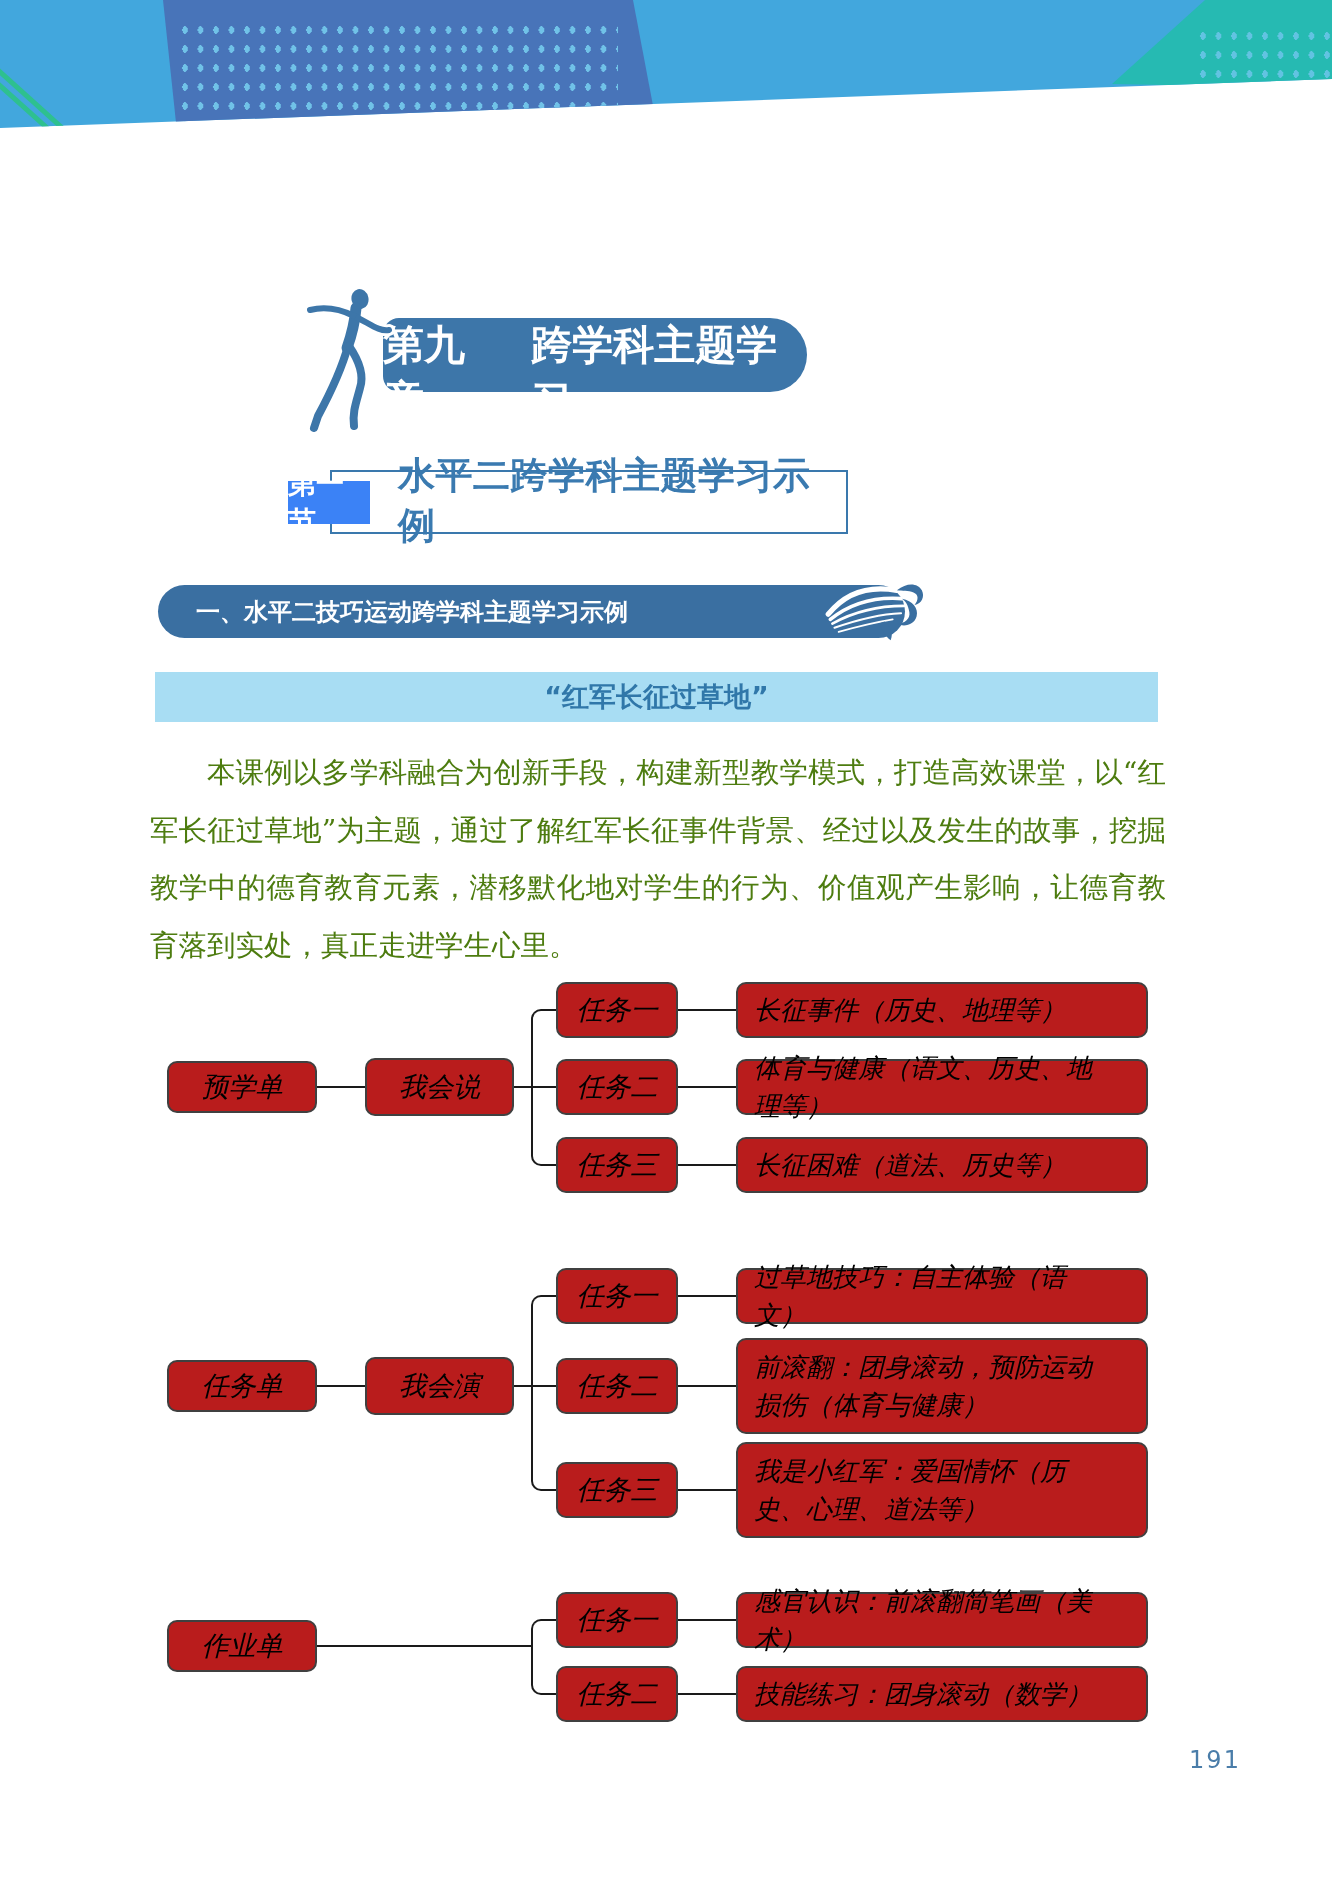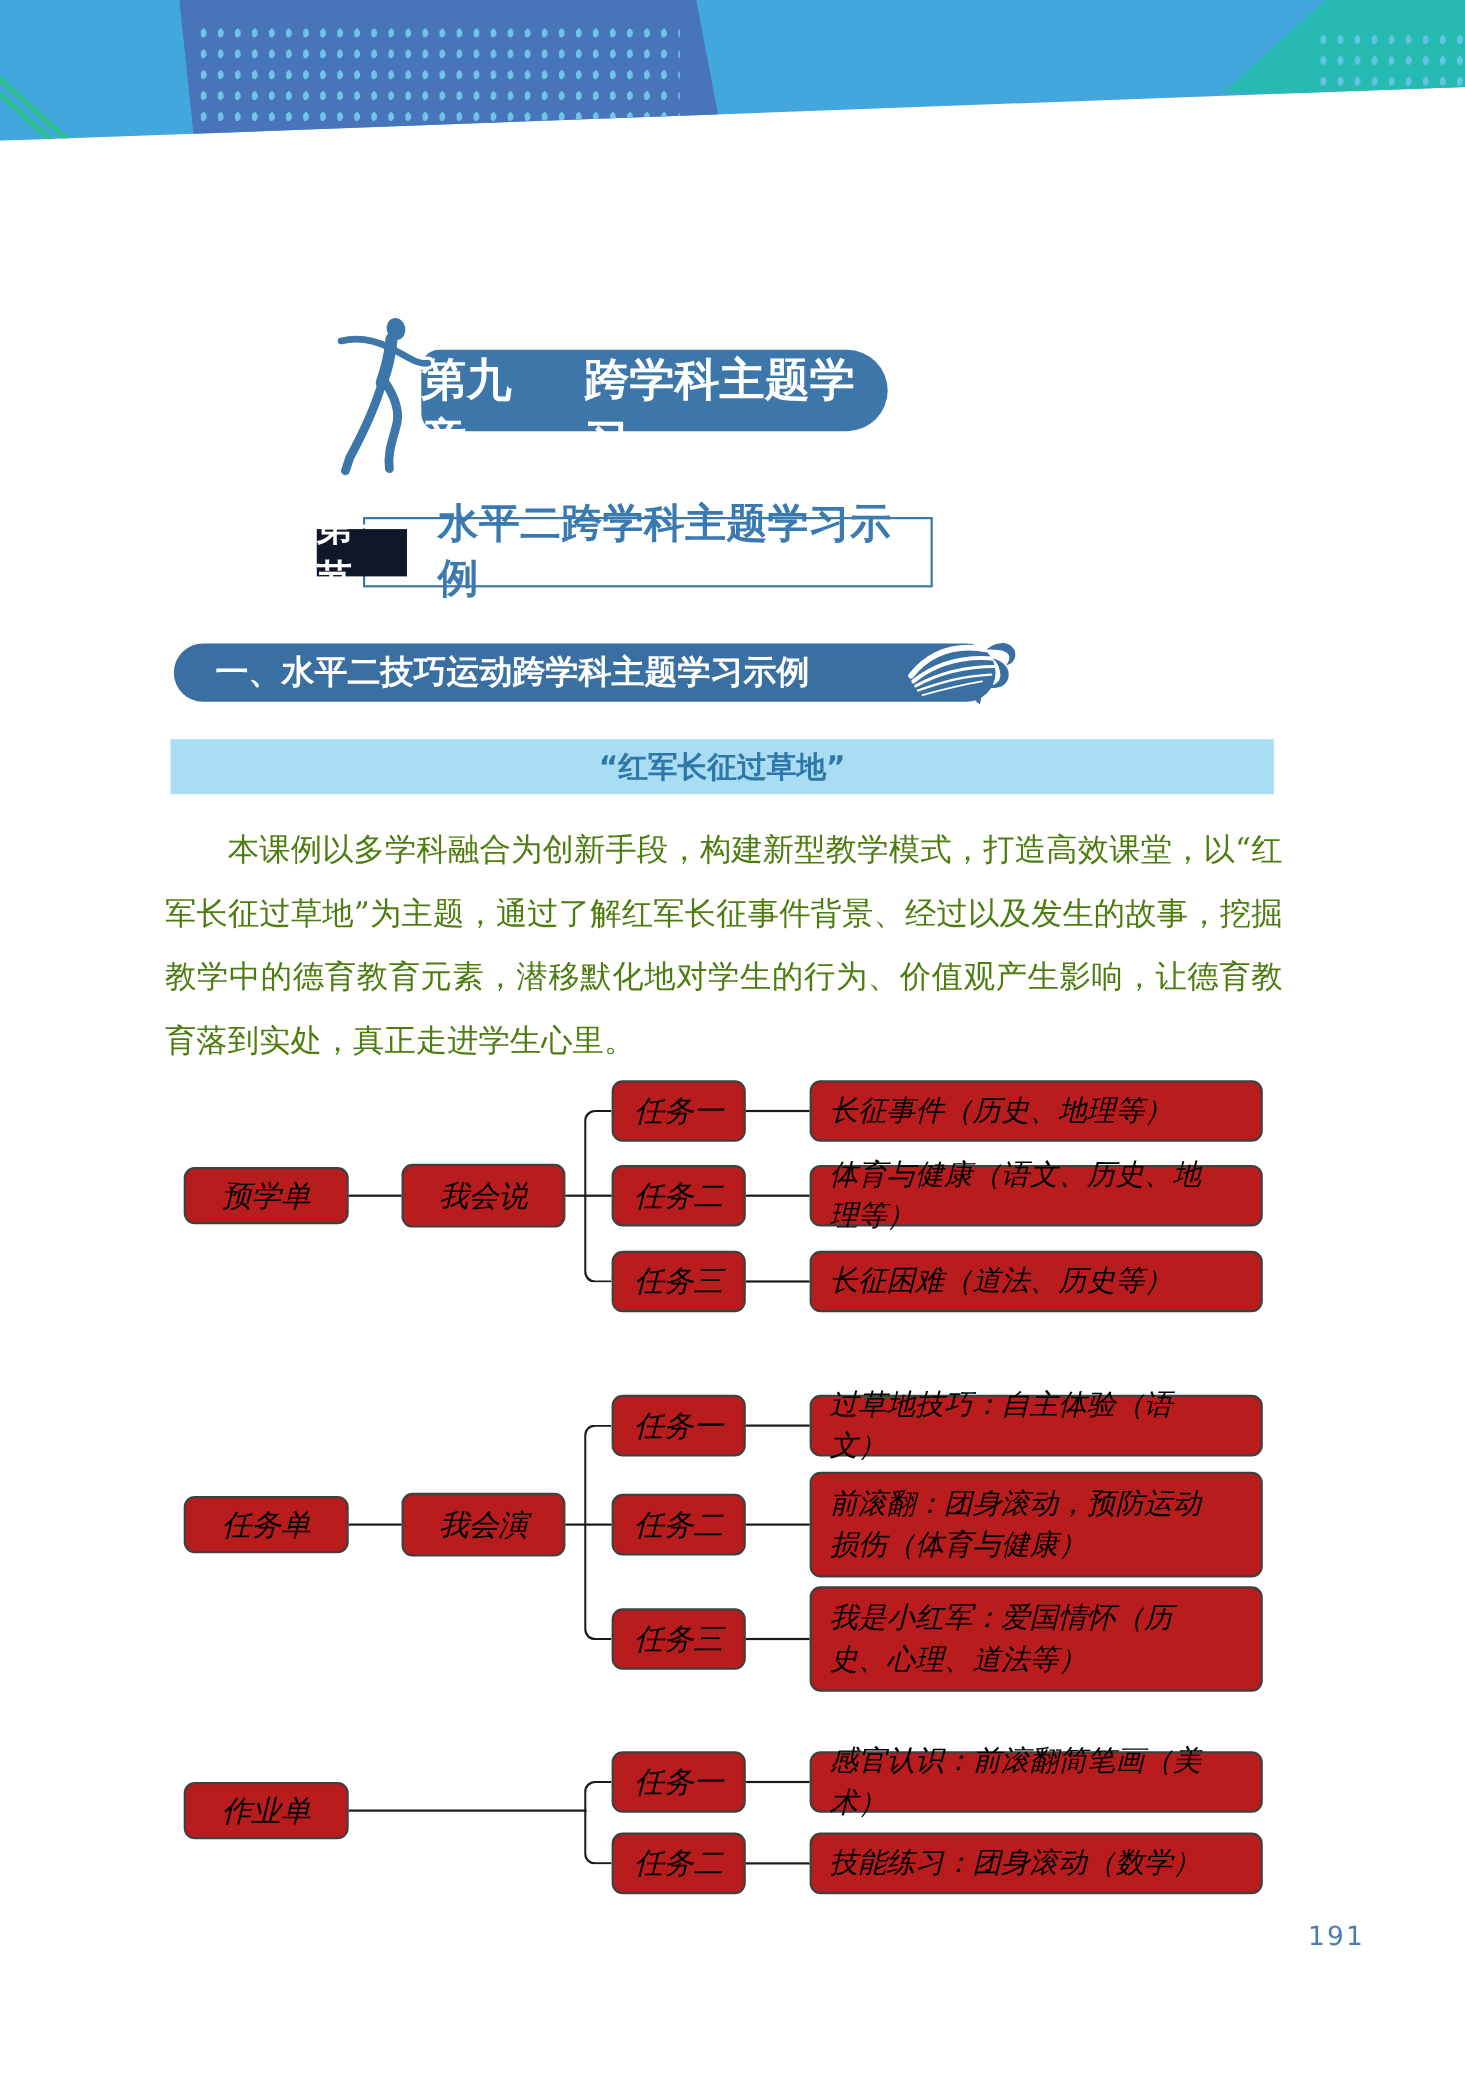--- a/index.html
+++ b/index.html
@@ -28,30 +28,30 @@
   .chapter-banner{position:absolute;left:383px;top:318px;width:424px;height:74px;
         background:#3d76a9;border-radius:16px 37px 37px 16px;
         display:flex;align-items:flex-start;justify-content:center;color:#fff;font-weight:bold;}
   .chapter-banner .num{font-size:41px;}
   .chapter-banner .ttl{font-size:41px;margin-left:30px;}
   .figure-svg{position:absolute;left:306px;top:288px;width:100px;height:150px;z-index:2;}
 
   
   .section-outline{position:absolute;left:330px;top:470px;width:514px;height:60px;
         border:2px solid #3a78ad;background:#fff;}
-  .section-badge{position:absolute;left:288px;top:481px;width:82px;height:43px;background:#0f172a;
-        color:#fff;font-weight:bold;font-size:32px;display:flex;align-items:center;justify-content:center;z-index:2;}
+  .section-badge{position:absolute;left:288px;top:481px;width:82px;height:43px;background:#3b82f6;
+        color:#fff;font-weight:bold;font-size:28px;display:flex;align-items:center;justify-content:center;z-index:2;}
   .section-title{position:absolute;left:398px;top:477px;width:446px;height:48px;
         color:#3a7ab0;font-weight:bold;font-size:37px;letter-spacing:0.5px;
         display:flex;align-items:center;z-index:2;}
 
   
   .pill{position:absolute;left:158px;top:585px;width:747px;height:53px;background:#3a6fa1;
         border-radius:27px;display:flex;align-items:center;color:#fff;font-weight:bold;
-        font-size:30px;padding-left:0;}
+        font-size:24px;padding-left:0;}
   .pill span{margin-left:38px;}
   .wave-svg{position:absolute;left:822px;top:574px;width:104px;height:68px;z-index:3;}
 
   
   .topic-banner{position:absolute;left:155px;top:672px;width:1003px;height:50px;background:#a8ddf3;
         display:flex;align-items:center;justify-content:center;
         color:#3077a9;font-weight:bold;font-size:27px;}
 
   
   .intro{position:absolute;left:150px;top:744px;width:1016px;

